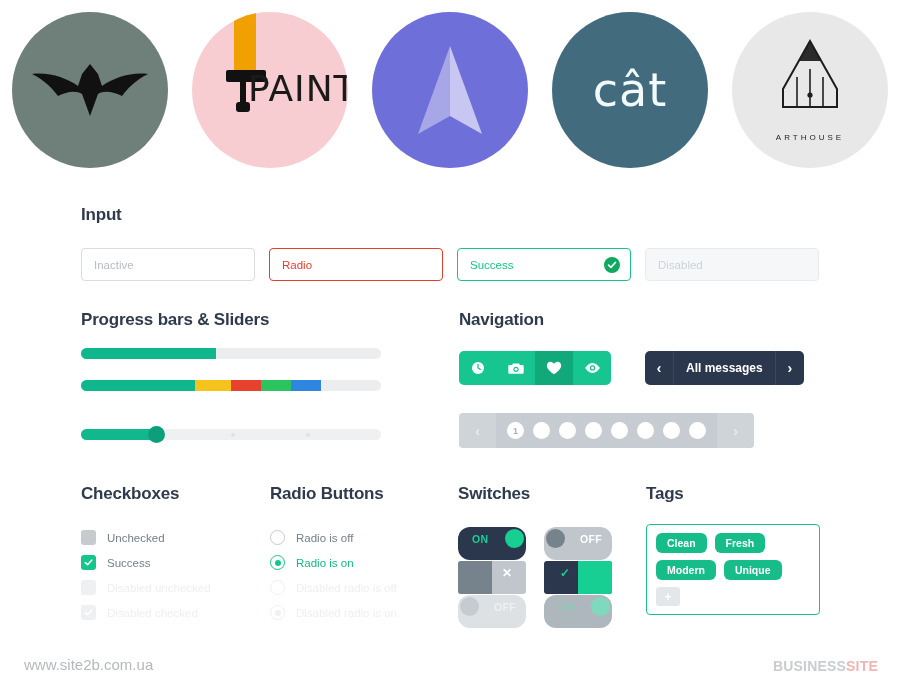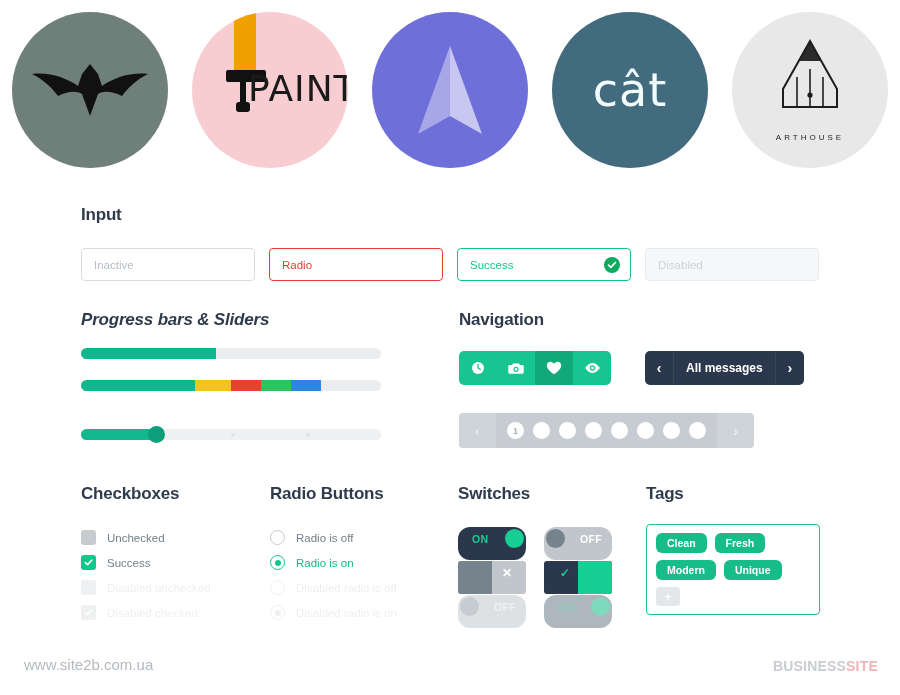--- a/index.html
+++ b/index.html
@@ -51,21 +51,21 @@
   .ipt.success { border:1.5px solid #16c585; color:#16c585; }
   .ipt.disabled{ border:1px solid #e8ebed; background:#f6f7f8; color:#ccd2d7; }
   .ok-badge {
     position:absolute; right:10px; top:50%; transform:translateY(-50%);
     width:16px; height:16px; border-radius:50%; background:#0fa960;
     display:flex; align-items:center; justify-content:center;
   }
   .ok-badge svg { display:block; }
 
   
-  .sec-progress { position:absolute; left:81px; top:310px;font-style:italic; }
+  .sec-progress { position:absolute; left:81px; top:310px; }
   .bars { position:absolute; left:81px; top:348px; width:300px; }
   .track { width:300px; height:11px; border-radius:6px; background:#ebedee; overflow:hidden; display:flex; }
   .track + .track { margin-top:21px; }
   .seg { height:100%; }
 
   .slider-row { position:absolute; left:81px; top:424px; width:300px; height:20px; }
   .s-track { position:absolute; left:0; top:5px; width:300px; height:11px; border-radius:6px; background:#eef0f1; }
   .s-fill  { position:absolute; left:0; top:5px; height:11px; border-radius:6px; background:#11b88e; }
   .s-knob  { position:absolute; width:17px; height:17px; border-radius:50%; background:#0d9e7c; top:2px; }
   .s-tick  { position:absolute; width:4px; height:4px; border-radius:50%; background:#dfe2e4; top:8.5px; }

